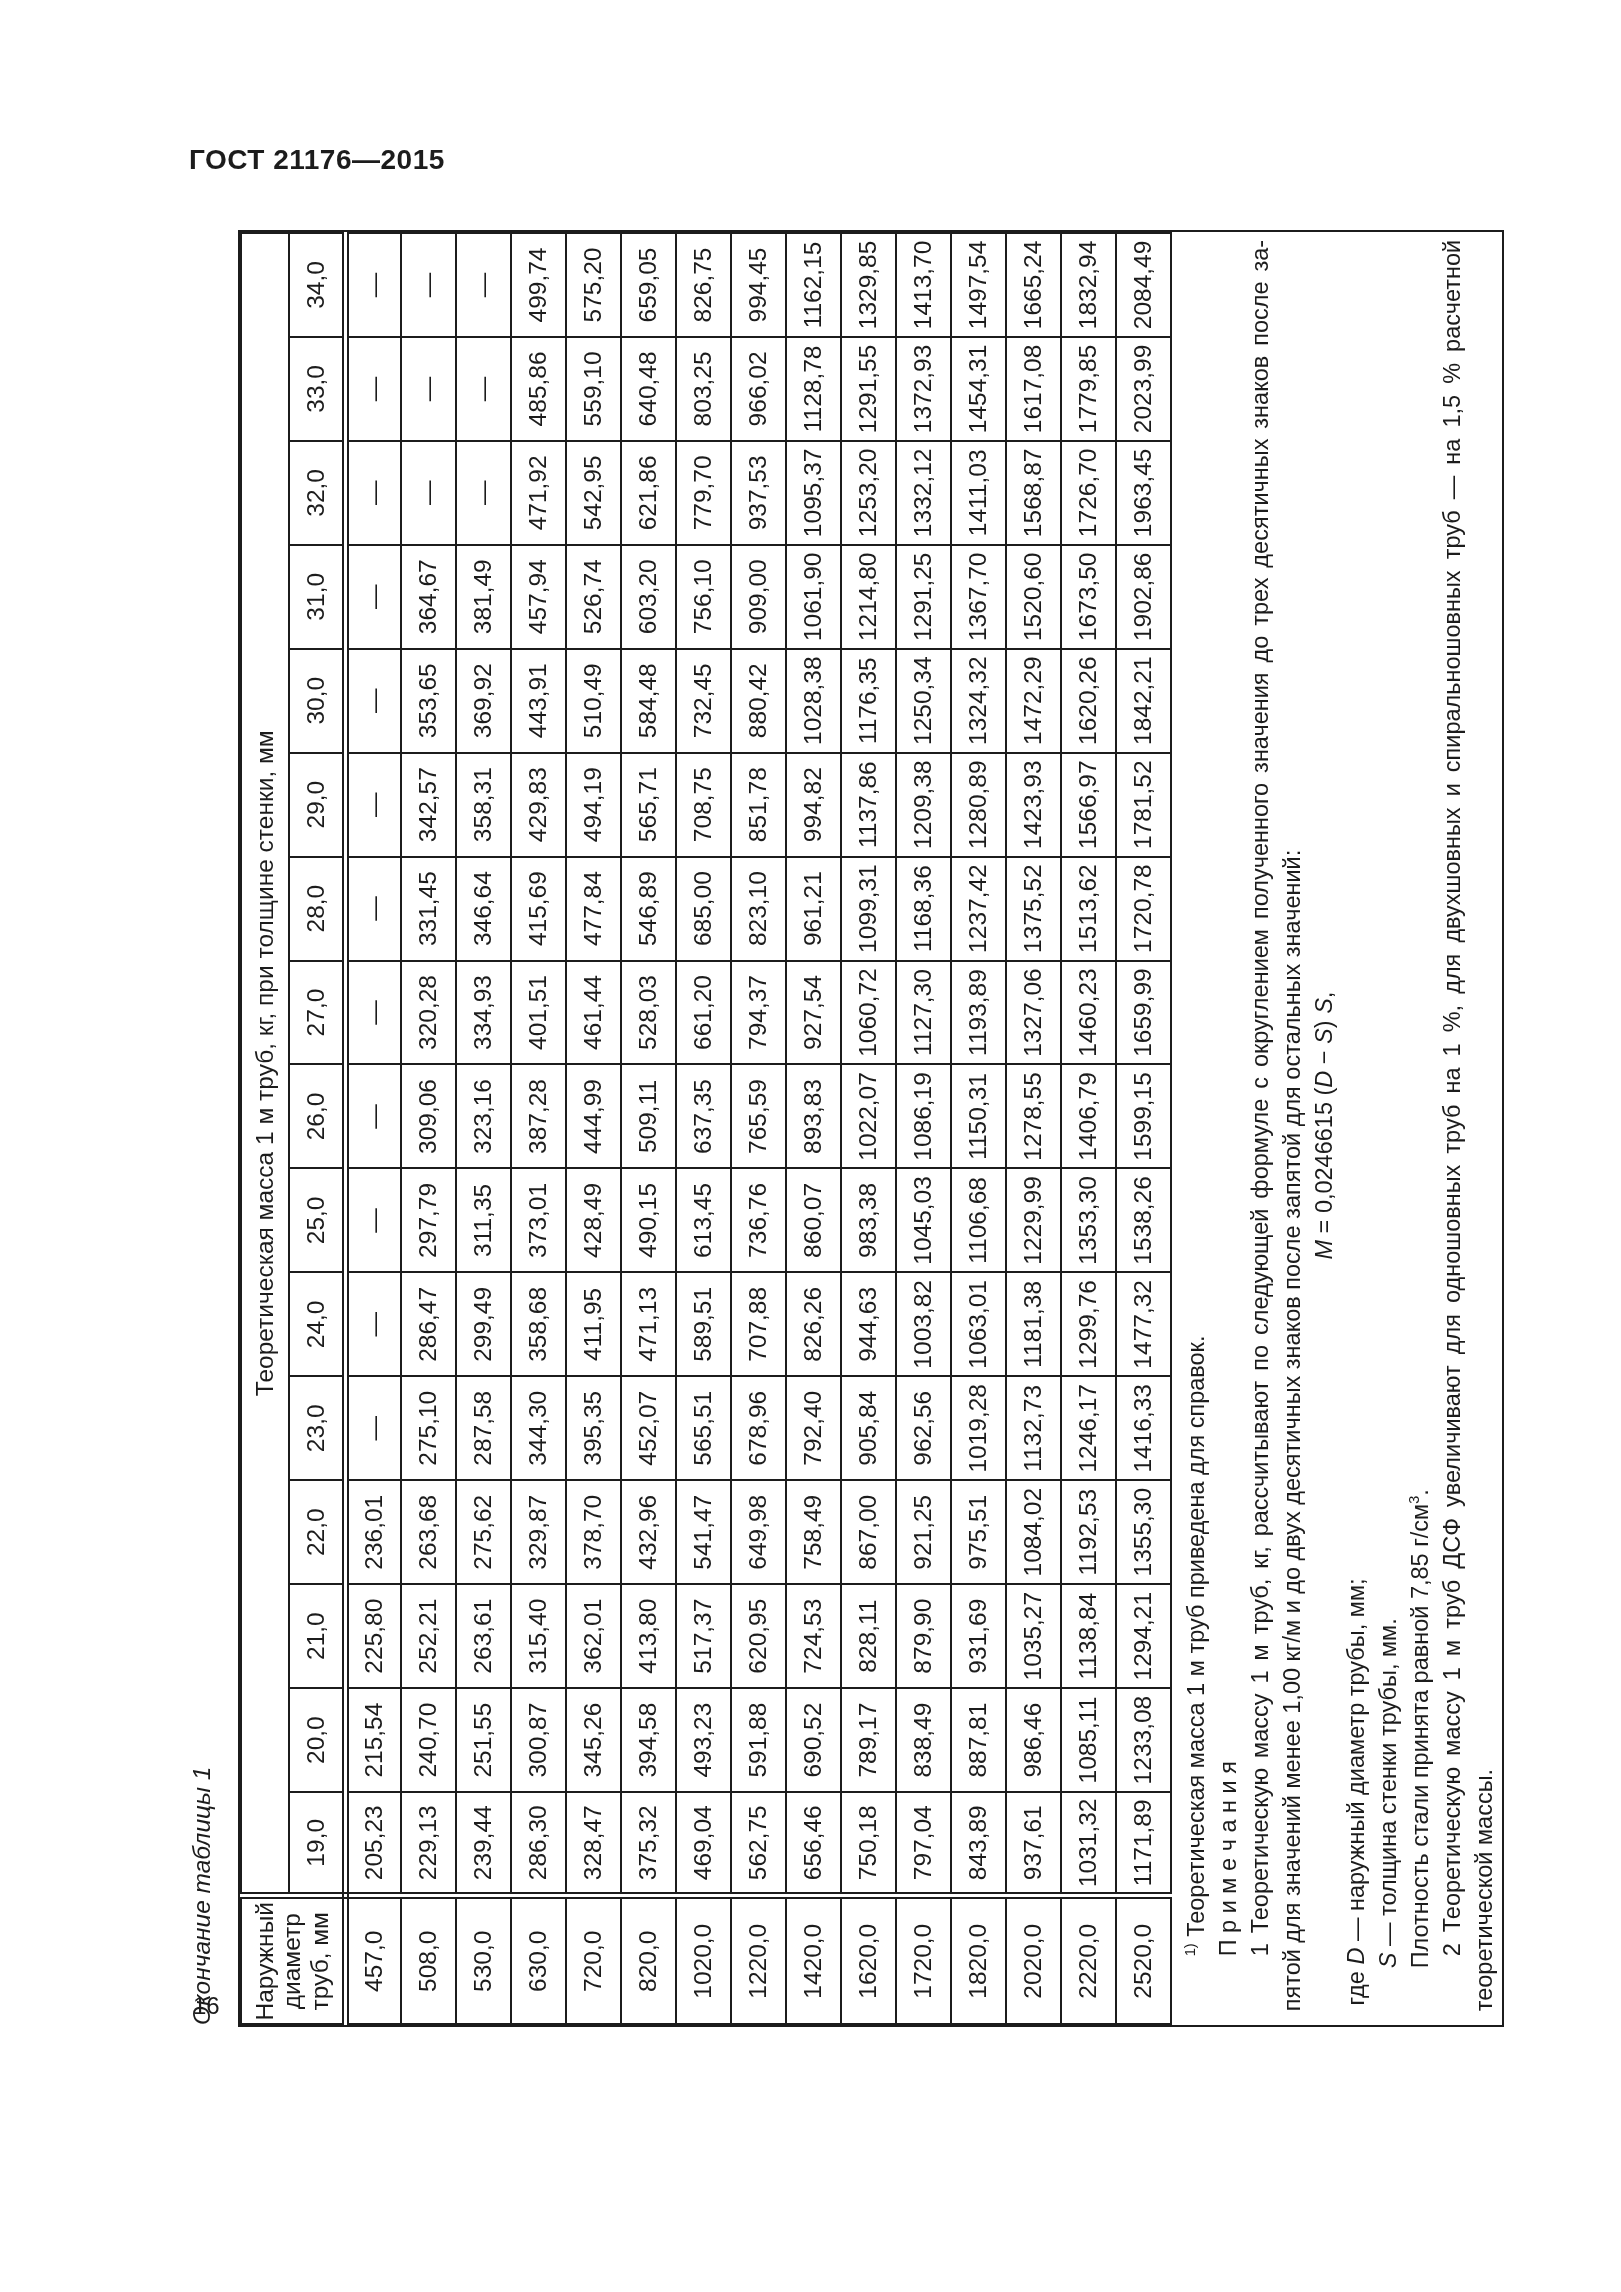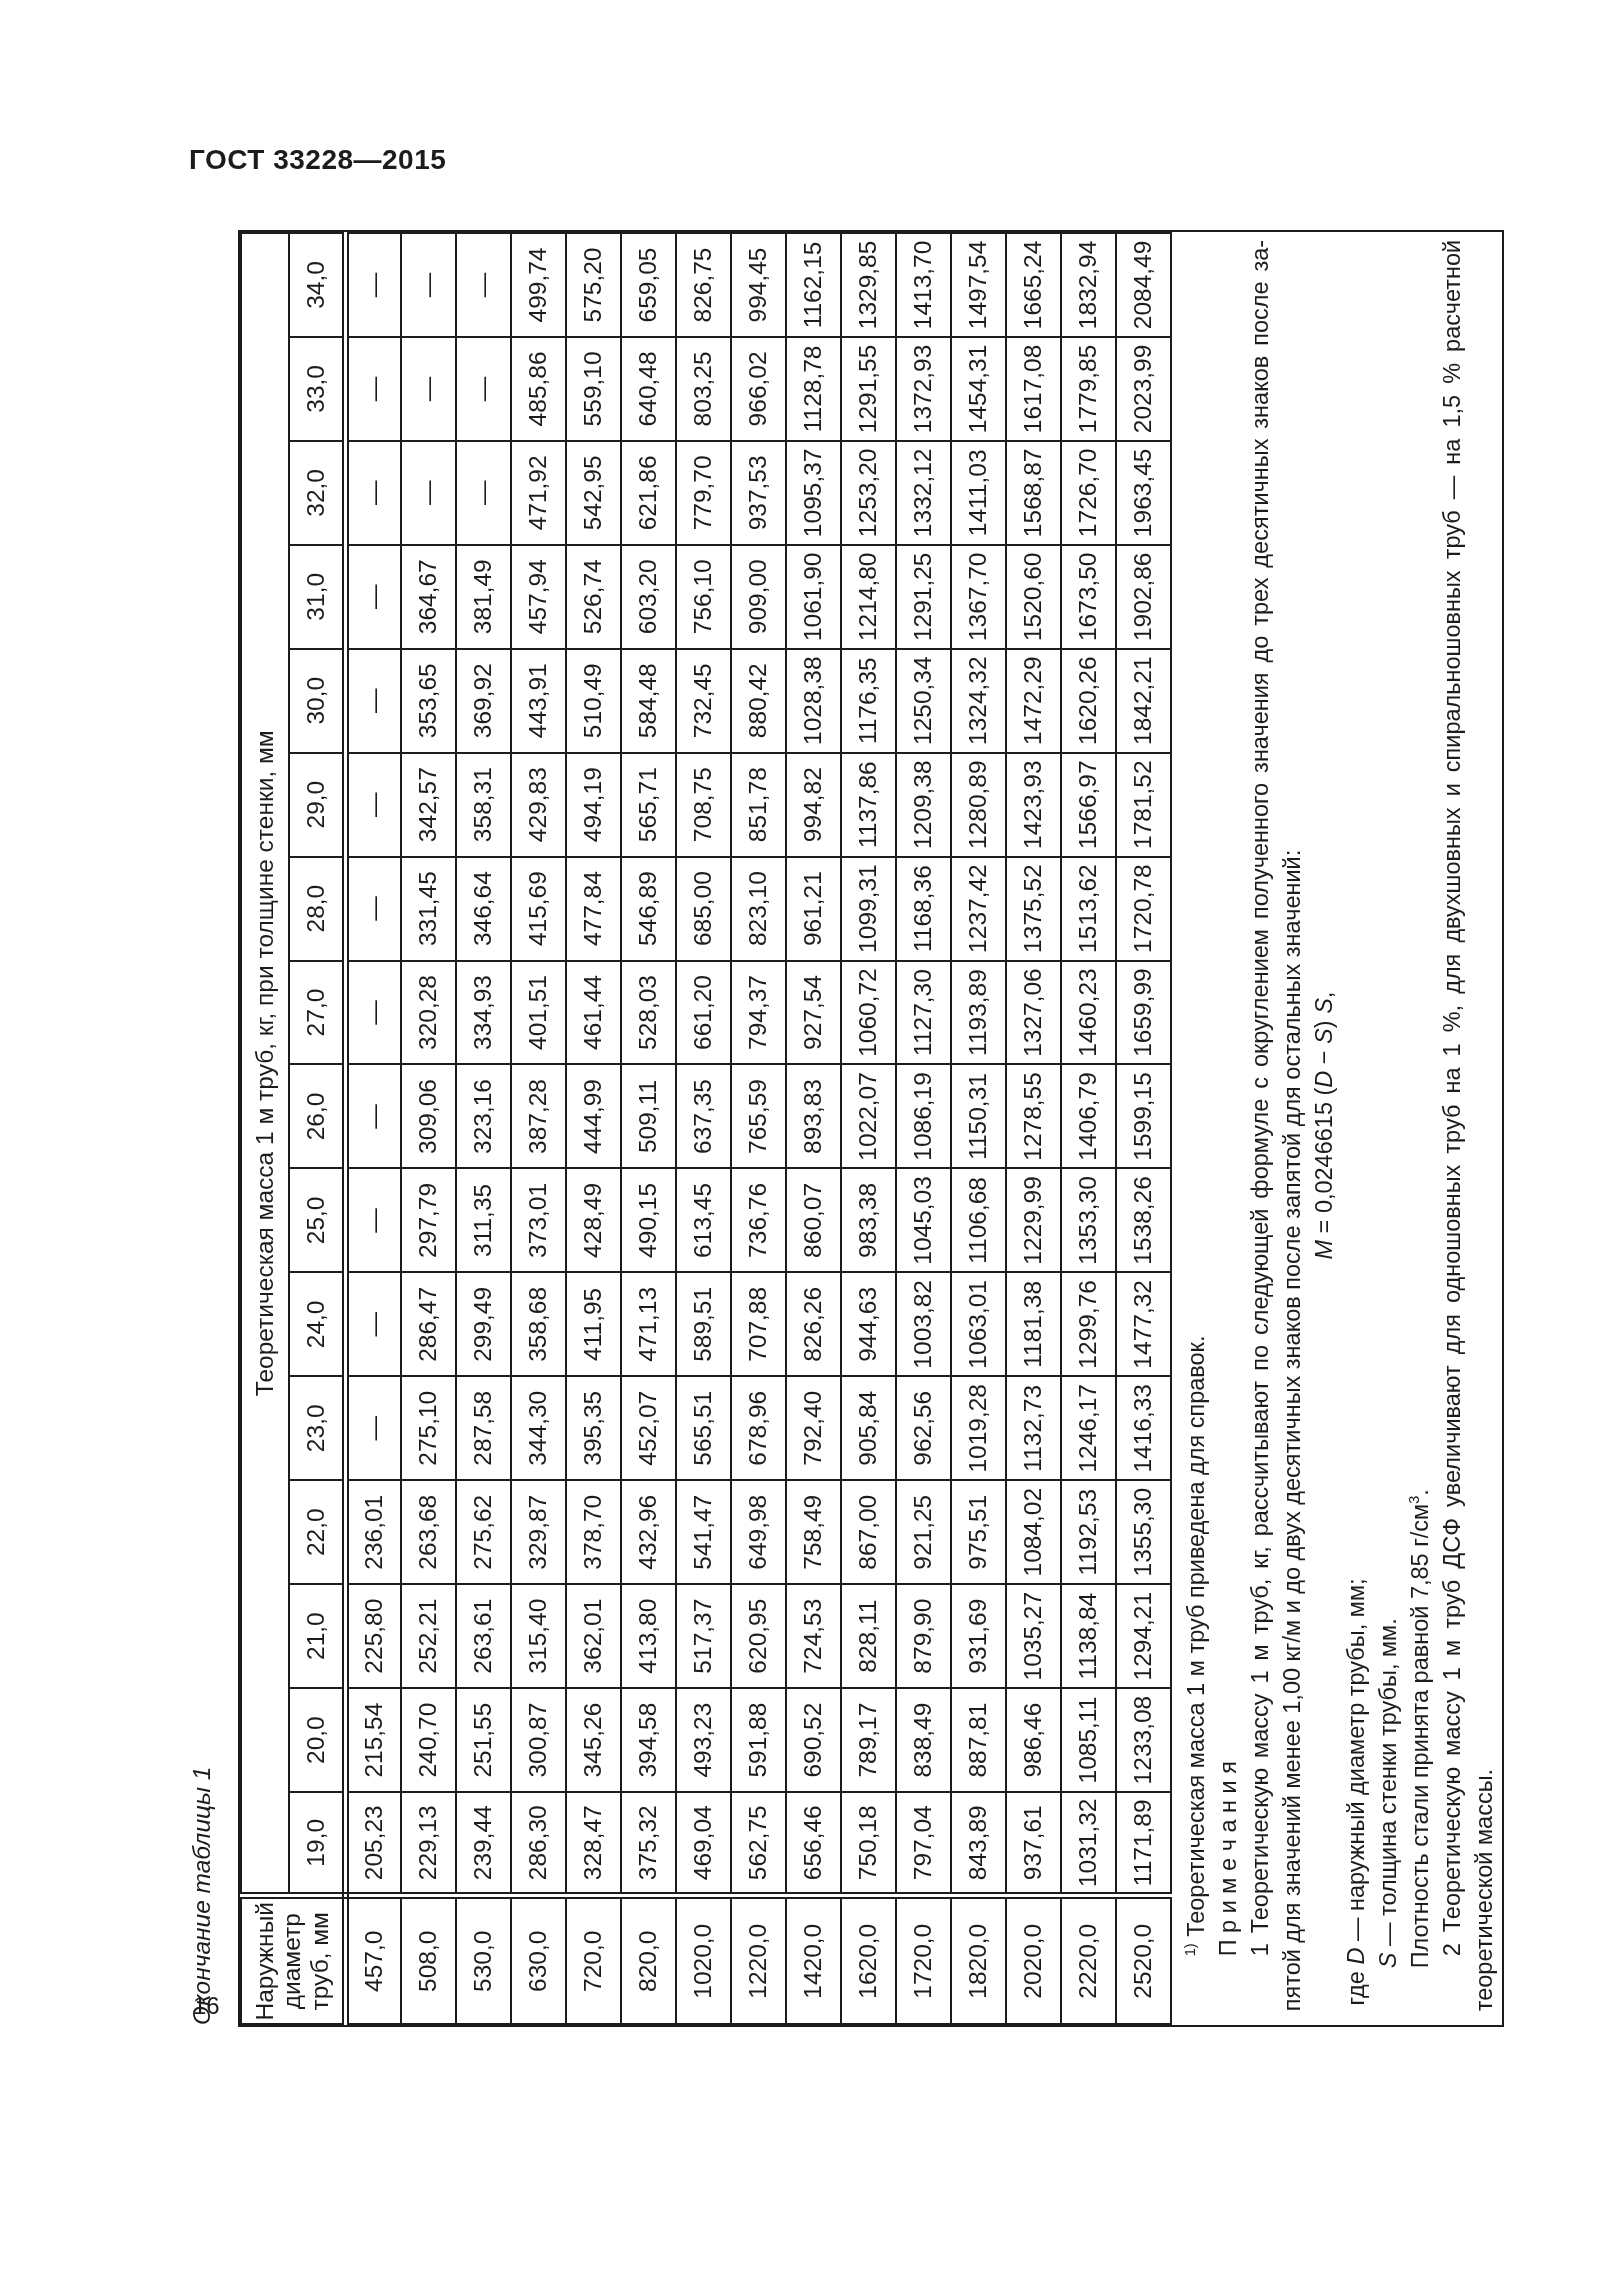--- a/index.html
+++ b/index.html
@@ -65,21 +65,21 @@
   .var { font-style: italic; }
   sup { font-size: 62%; line-height: 0; }
   #page-number {
     position: absolute; left: 193px; top: 1992px;
     font-size: 24px;
   }
 </style>
 </head>
 <body>
 
-<div id="standard-number">ГОСТ 33228—2015</div>
+<div id="standard-number">ГОСТ 21176—2015</div>
 
 <div id="rotated-block">
   <div id="table-caption">Окончание таблицы 1</div>
 
   <div id="table-frame">
     <table class="grid">
       <colgroup>
         <col class="c0">
         <col span="16">
       </colgroup>

